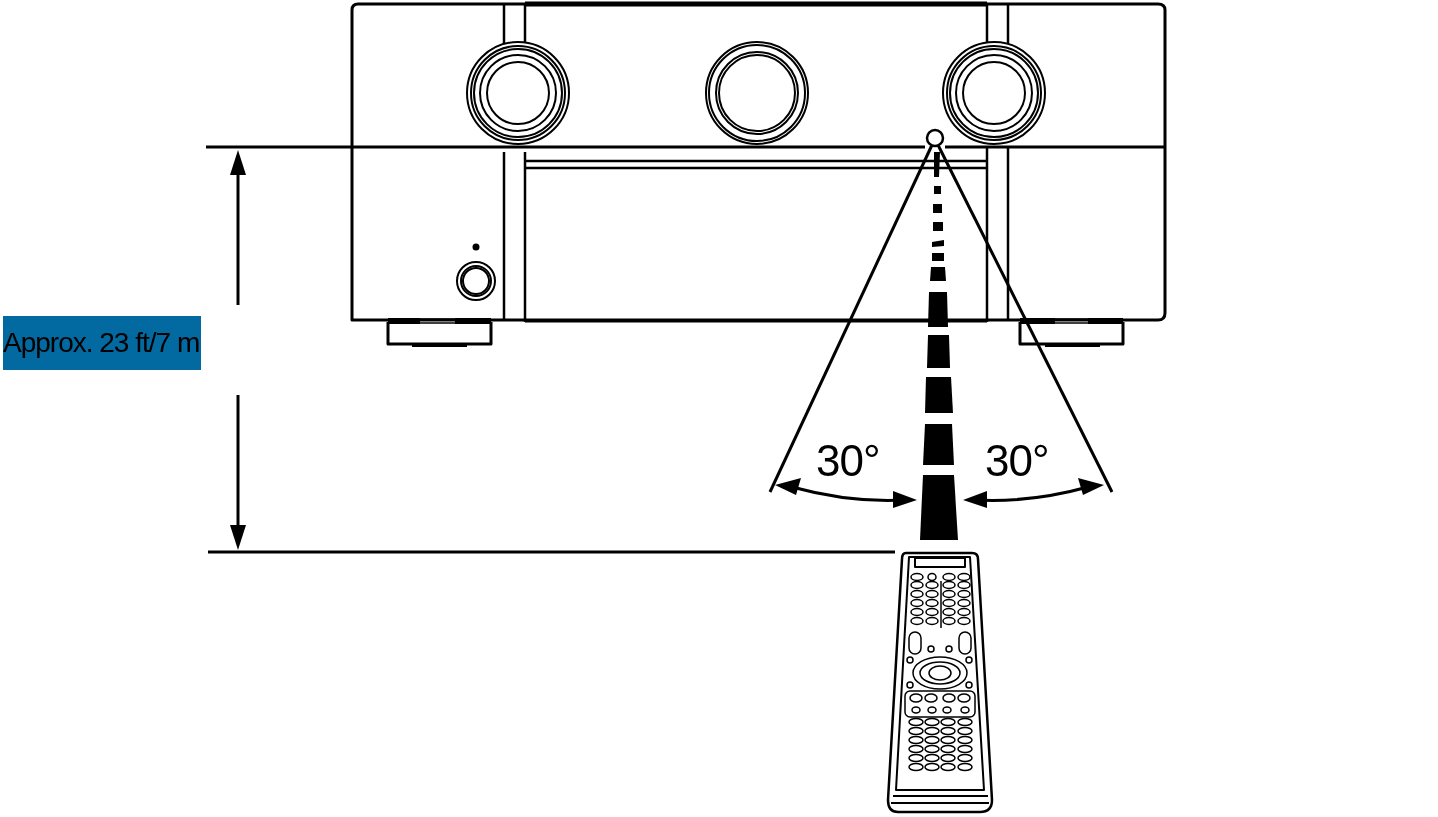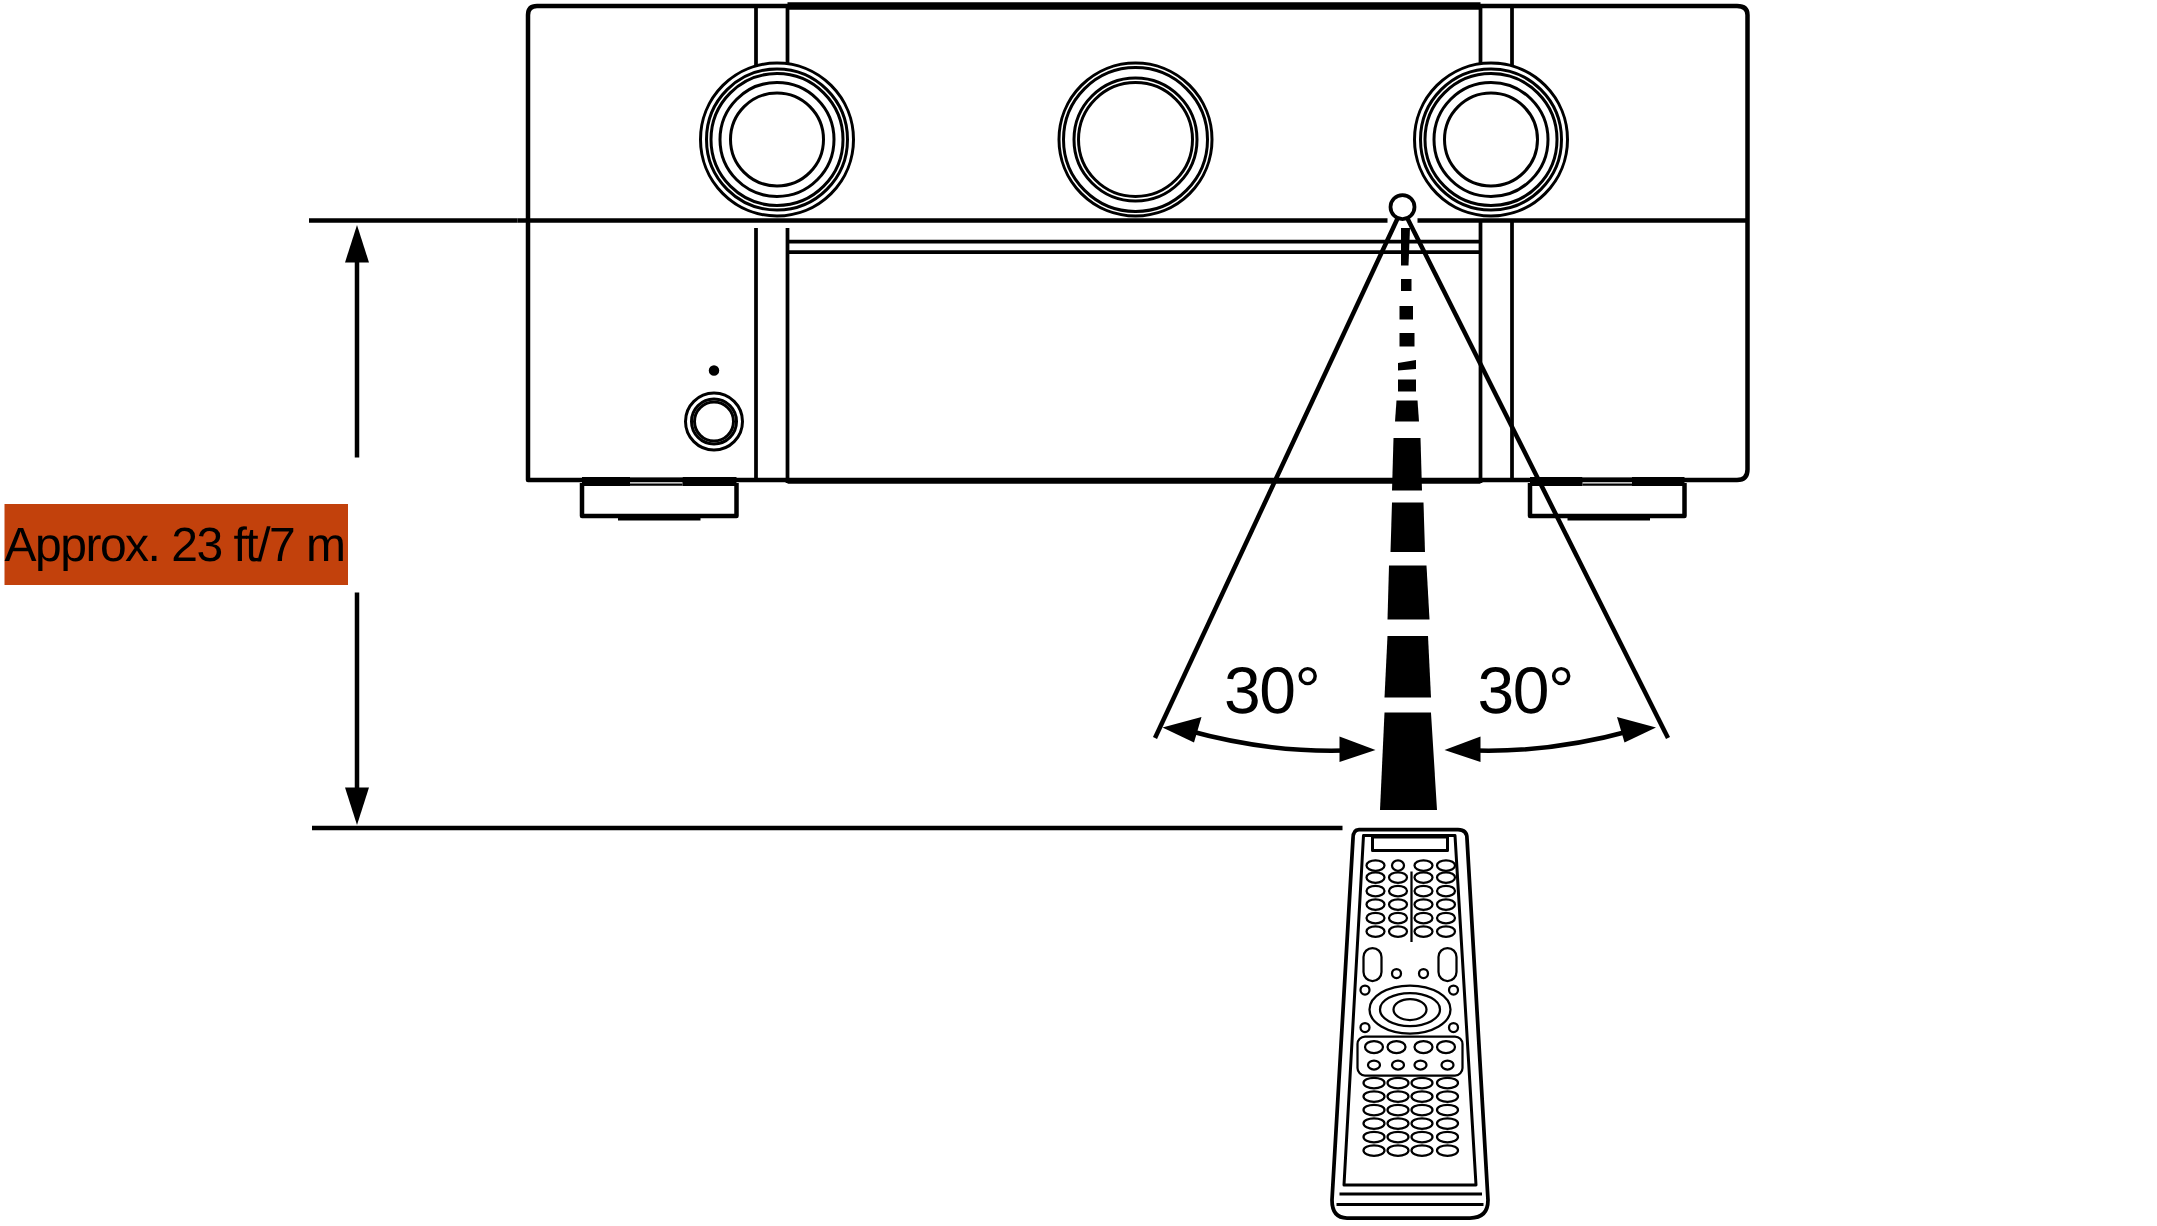--- a/index.html
+++ b/index.html
@@ -5,21 +5,21 @@
     html, body { margin: 0; padding: 0; background: #ffffff; }
     body { width: 1438px; height: 817px; overflow: hidden; position: relative; }
     #diagram { position: absolute; left: 0; top: 0; width: 1438px; height: 817px; }
     .lbl {
       position: absolute;
       font-family: "Liberation Sans", sans-serif;
       color: #000;
       white-space: nowrap;
       letter-spacing: -1px;
     }
-    #distance-label { left: 3px; top: 336px; font-size: 32px; line-height: 54px; background: #c2410c; padding-right: 2px; }
+    #distance-label { left: 3px; top: 316px; font-size: 28px; line-height: 54px; background: #0369a1; padding-right: 2px; }
     #angle-left { left: 816px; top: 434px; font-size: 44px; line-height: 54px; }
     #angle-right { left: 985px; top: 434px; font-size: 44px; line-height: 54px; }
   </style>
 </head>
 <body>
 
 <svg id="diagram" viewBox="0 0 1438 817" xmlns="http://www.w3.org/2000/svg" fill="none" stroke="#000" stroke-linejoin="round">
 
   <g>
 

